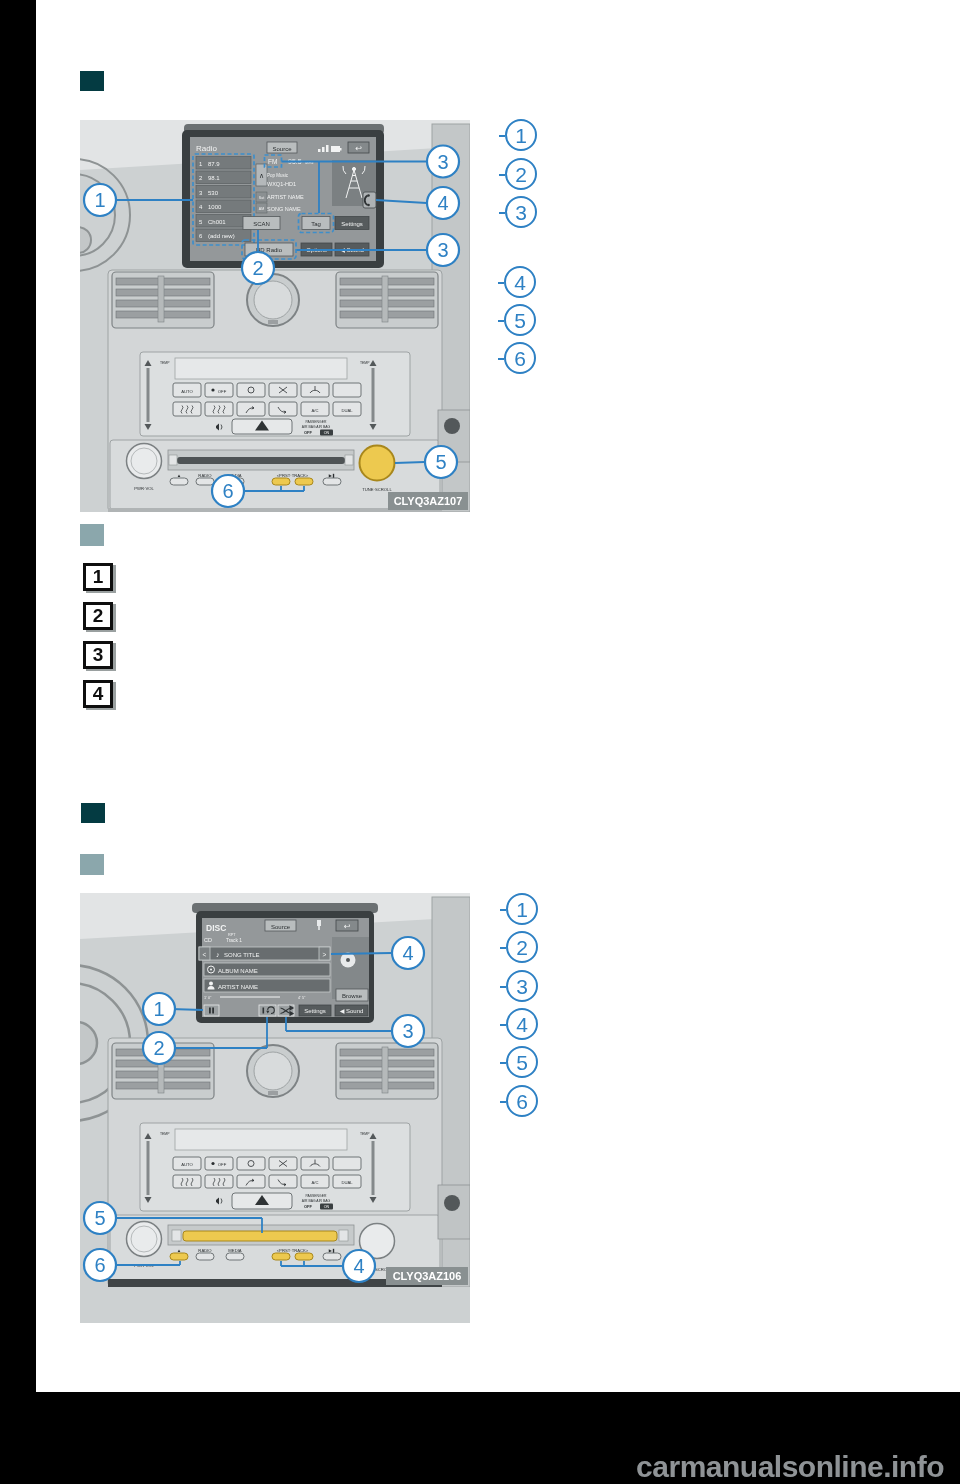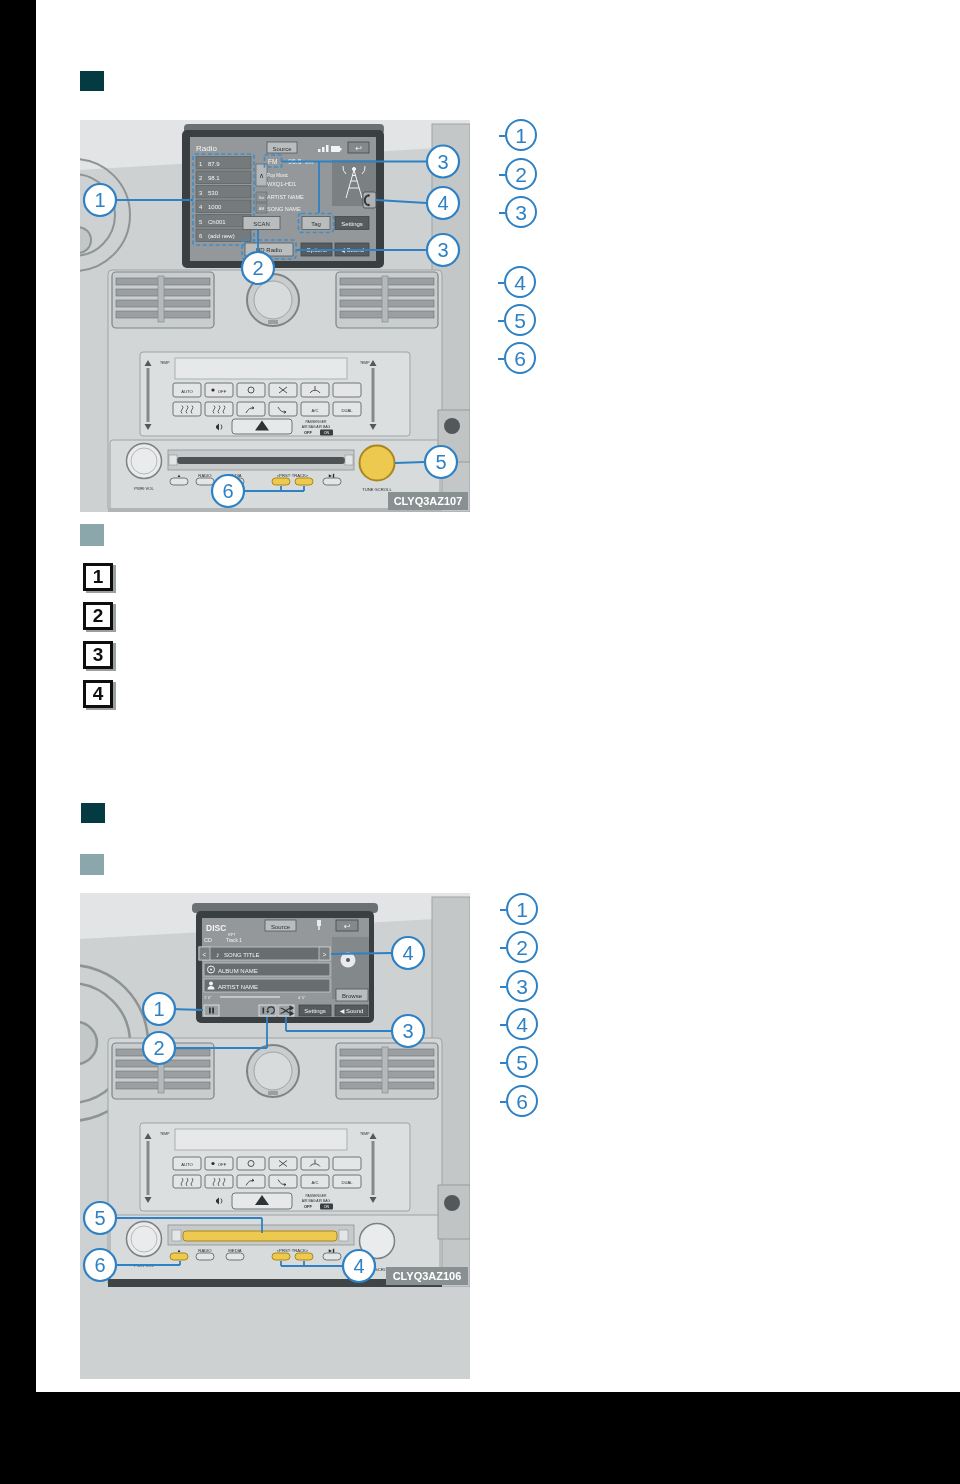--- a/index.html
+++ b/index.html
@@ -324,21 +324,21 @@
   <div class="stepbox" style="left:83px;top:602px;">
       <span>2</span>
     </div>
   <div class="stepbox" style="left:83px;top:641px;">
       <span>3</span>
     </div>
   <div class="stepbox" style="left:83px;top:680px;">
       <span>4</span>
     </div>
 
-  <div class="figure" style="left:80px;top:893px;width:390px;height:486px;">
+  <div class="figure" style="left:80px;top:893px;width:390px;height:430px;">
   <svg width="390" height="394" viewBox="0 0 390 394">
     <rect x="0" y="0" width="390" height="394" fill="#cdd1d2"></rect>
     <polygon points="0,0 390,0 390,24 0,46" fill="#e2e4e5"></polygon>
     <rect x="352" y="4" width="38" height="390" fill="#c3c7c8" stroke="#9ea3a4" stroke-width="1"></rect>
     <g stroke="#8e9394" fill="none" stroke-width="2.5">
       <circle cx="-10" cy="150" r="78"></circle>
           <circle cx="-10" cy="150" r="60"></circle>
           <circle cx="-4" cy="150" r="21" fill="#c3c7c8"></circle>
     </g>
     <rect x="112" y="10" width="186" height="10" rx="4" fill="#6b7072"></rect>
@@ -571,13 +571,14 @@
   <div class="legend-circle" style="left:506px;top:1008px;">
       <span>4</span>
     </div>
   <div class="legend-circle" style="left:506px;top:1046px;">
       <span>5</span>
     </div>
   <div class="legend-circle" style="left:506px;top:1085px;">
       <span>6</span>
     </div>
 
+  <div class="watermark">carmanualsonline.info</div>
 </div>
 
 </body></html>

